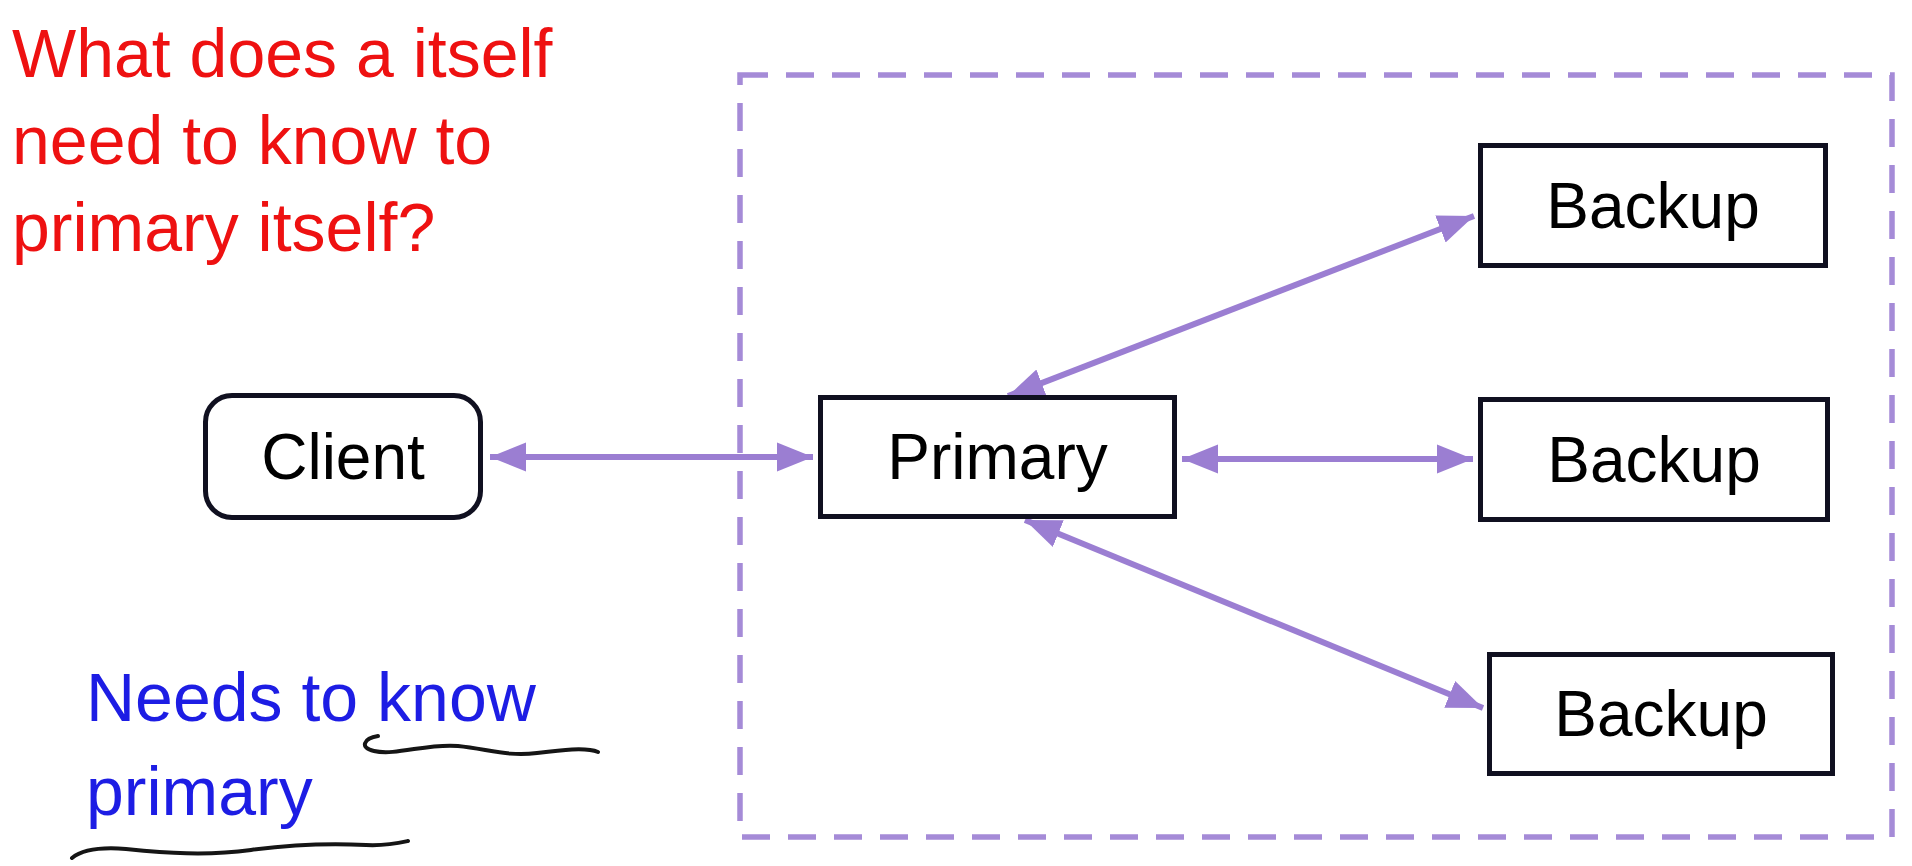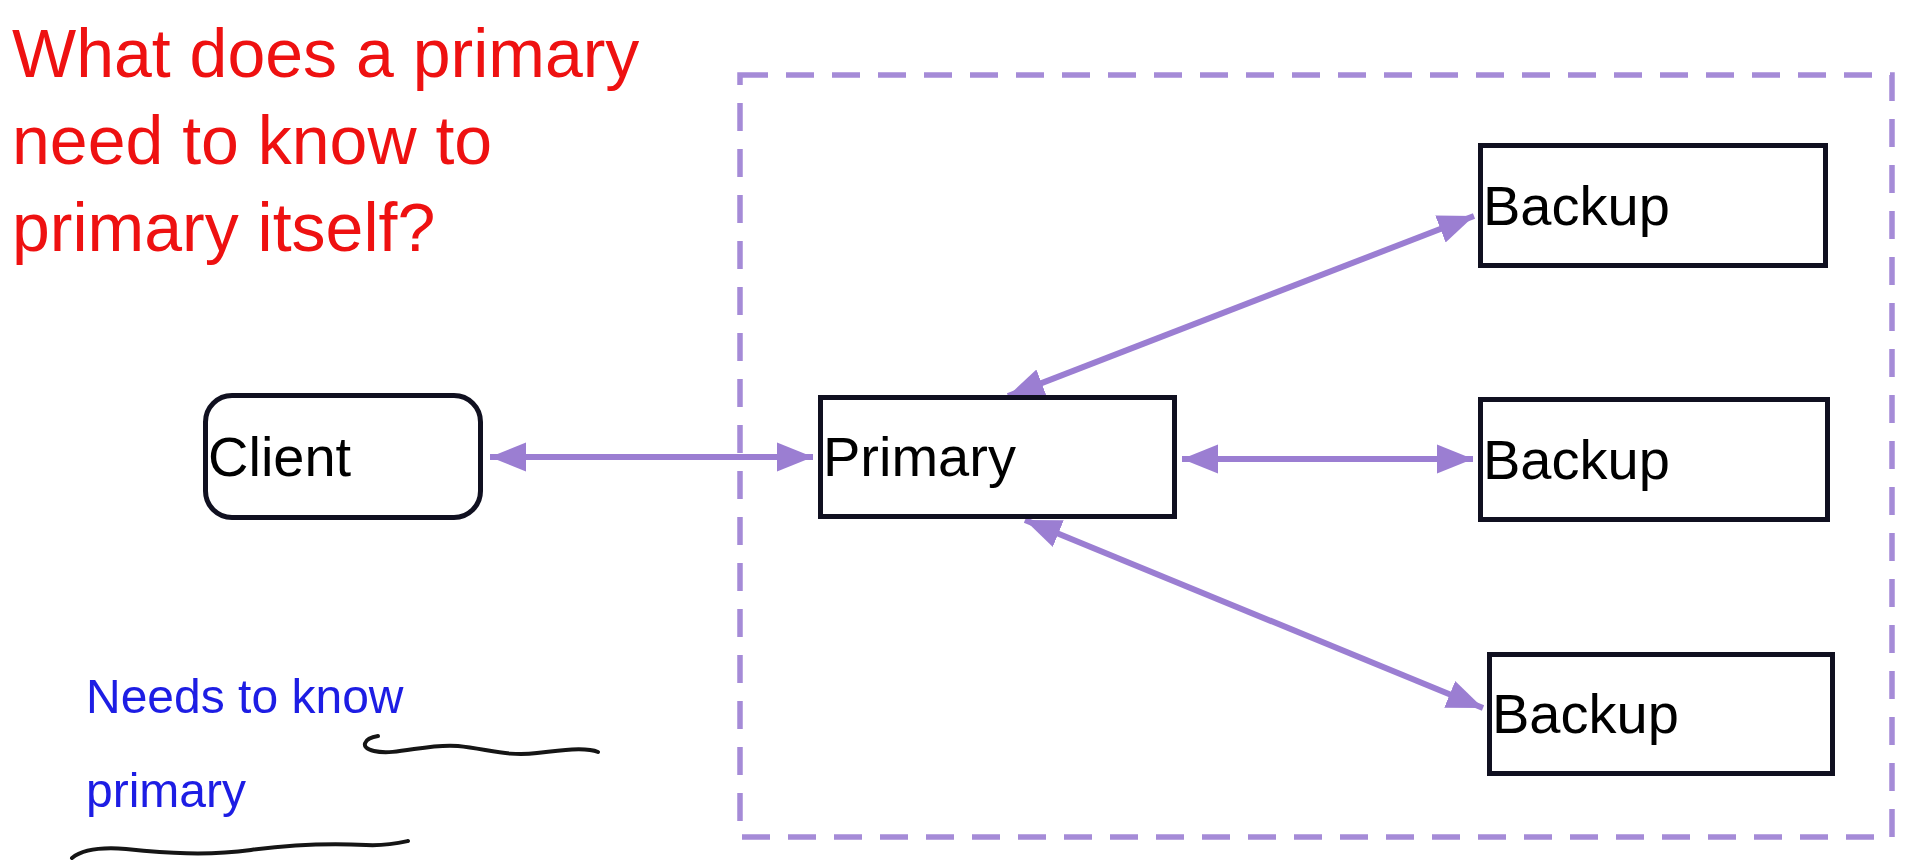--- a/index.html
+++ b/index.html
@@ -23,39 +23,39 @@
   }
   #diagram-svg{position:absolute;left:0;top:0;width:1912px;height:866px;}
   .dashed-rect{fill:none;stroke:var(--dashed-border);stroke-width:5.5;stroke-dasharray:28 18;}
   .arrow-line{stroke:var(--arrow);stroke-width:6;fill:none;}
   .arrowhead{fill:var(--arrow);}
   .squiggle{stroke:var(--squiggle);stroke-width:4;fill:none;stroke-linecap:round;}
   .node{
     position:absolute;
     border:5px solid var(--box-border);
     background:var(--background);
-    display:flex;align-items:center;justify-content:flex-start;
-    font-size:56px;color:var(--box-text);
+    display:flex;align-items:center;justify-content:center;
+    font-size:64px;color:var(--box-text);
     line-height:1;white-space:nowrap;
   }
   .node-client {left:203px; top:393px; width:280px; height:127px;border-radius:29px;}
   .node-primary{left:818px; top:395px; width:359px; height:124px;}
   .node-backup-top   {left:1478px; top:143px; width:350px; height:125px;}
   .node-backup-middle{left:1478px; top:397px; width:352px; height:125px;}
   .node-backup-bottom{left:1487px; top:652px; width:348px; height:124px;}
   .annotation{position:absolute;white-space:pre;}
   .question-text{
     left:12px; top:10px;
     color:var(--question);
     font-size:68px; line-height:87px;
   }
   .note-text{
     left:86px; top:650px;
     color:var(--note);
-    font-size:48px; line-height:94px;
+    font-size:68px; line-height:94px;
   }
 </style>
 </head>
 <body>
 
 <div id="canvas">
 
   <svg id="diagram-svg" viewBox="0 0 1912 866" xmlns="http://www.w3.org/2000/svg">
     <defs>
       <marker id="ah" viewBox="0 0 10 8" refX="10" refY="4" markerWidth="6" markerHeight="5" orient="auto-start-reverse">
@@ -71,21 +71,21 @@
 
     <line class="arrow-line" x1="1008" y1="396" x2="1474" y2="216" marker-start="url(#ah)" marker-end="url(#ah)"></line>
 
     <line class="arrow-line" x1="1025" y1="520" x2="1483" y2="708" marker-start="url(#ah)" marker-end="url(#ah)"></line>
 
     <path class="squiggle" d="M 378 736 C 364 738 359 748 374 751 C 396 756 428 743 458 746 C 488 749 508 757 537 753 C 561 750 586 747 598 752"></path>
 
     <path class="squiggle" d="M 72 858 C 83 849 101 847 126 849 C 166 853 206 856 251 850 C 296 844 331 843 366 845 C 386 846 399 843 408 841"></path>
   </svg>
 
-  <div class="annotation question-text"><span>What does a primary</span>
+  <div class="annotation question-text"><span>What does a itself</span>
 <span>need to know to</span>
 <span>primary itself?</span></div>
 
   <div class="annotation note-text"><span>Needs to know</span>
 <span>primary</span></div>
 
   <div class="node node-client">
     <span>Client</span>
   </div>
 

